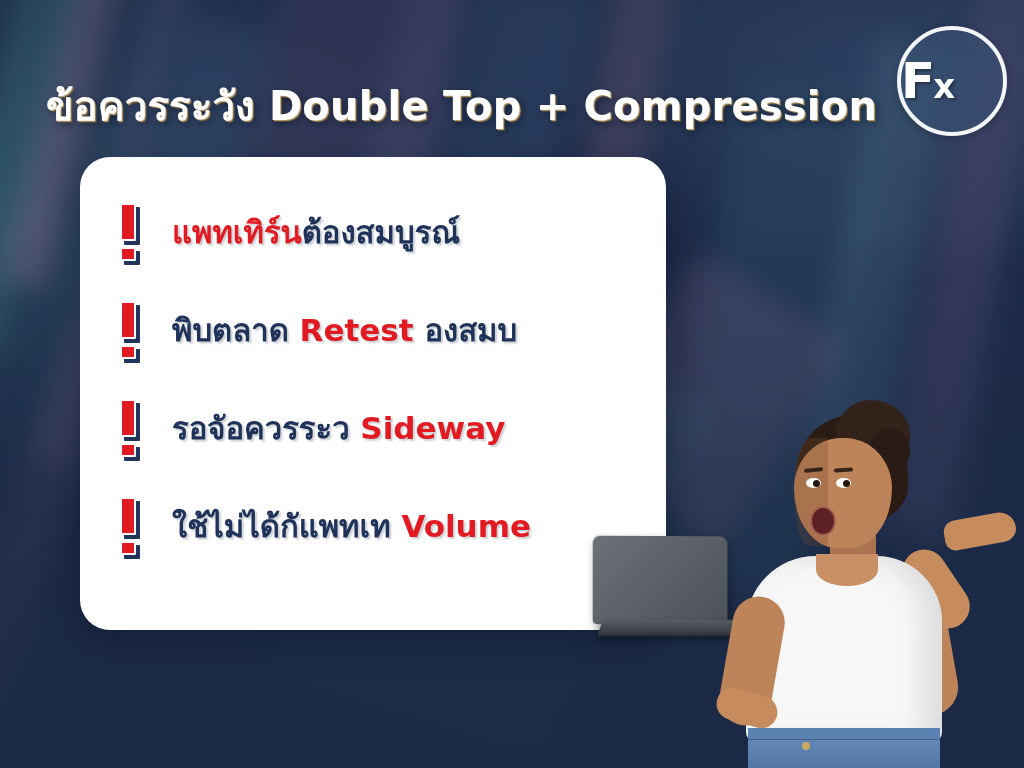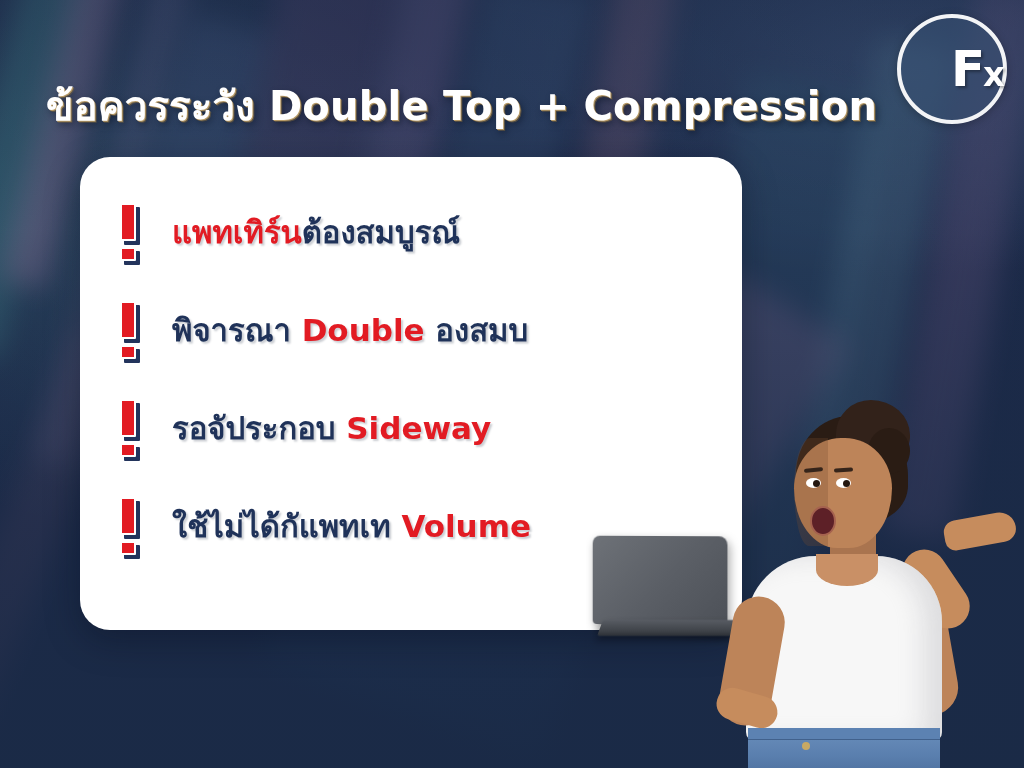--- a/index.html
+++ b/index.html
@@ -37,25 +37,25 @@
   .s14{ left:0px;    top:320px;  width:60px;  height:420px; background:#8a5f7a; transform:rotate(22deg); opacity:.18;}
   .s15{ left:300px;  top:420px;  width:300px; height:300px; background:#223a5c; transform:rotate(20deg); opacity:.40;}
   .bg-vignette {
     position:absolute; inset:0;
     background:
       linear-gradient(to bottom, rgba(24,38,66,.25) 0%, rgba(24,38,66,.05) 30%, rgba(26,42,70,.55) 75%, rgba(26,42,70,.85) 100%);
   }
 
   
   .logo {
-    position:absolute; left:897px; top:14px;
+    position:absolute; left:897px; top:26px;
     width:110px; height:110px; border-radius:50%;
     border:4px solid #f3f4f6;
     background:rgba(56,82,117,.55);
-    display:flex; align-items:center; justify-content:flex-end;
+    display:flex; align-items:center; justify-content:flex-start;
     box-shadow:0 2px 8px rgba(0,0,0,.25);
   }
   .logo-text {
     color:#ffffff;
     font-family:"DejaVu Sans","Liberation Sans",sans-serif;
     font-weight:bold; font-size:50px; line-height:1;
     letter-spacing:-2px;
     text-shadow:2px 2px 3px rgba(0,0,0,.35);
   }
   .logo-text .x { font-size:34px; }
@@ -72,21 +72,21 @@
     letter-spacing:.2px;
     text-shadow:
        1px 1px 0 #b79a66,
        2px 2px 0 rgba(120,98,60,.55),
        3px 4px 7px rgba(10,18,34,.55);
   }
 
   
   .card {
     position:absolute; left:80px; top:157px;
-    width:662px; height:473px;
+    width:586px; height:473px;
     background:#ffffff;
     border-radius:30px;
     box-shadow:0 10px 34px rgba(6,12,26,.35);
   }
 
   .list { position:absolute; left:30px; top:26px; width:612px; }
   .list-item {
     display:flex; align-items:center;
     height:98px;
     padding-left:4px;
@@ -266,29 +266,29 @@
           <span class="dot"></span>
       </span>
       <span class="item-text"><span class="red">แพทเทิร์น</span><span class="navy">ต้องสมบูรณ์</span></span>
     </div>
 
     <div class="list-item">
       <span class="excl">
         <span class="bar"></span>
           <span class="dot"></span>
       </span>
-      <span class="item-text"><span class="navy">พิจารณา </span><span class="red">Double</span><span class="navy"> องสมบ</span></span>
+      <span class="item-text"><span class="navy">พิบตลาด </span><span class="red">Retest</span><span class="navy"> องสมบ</span></span>
     </div>
 
     <div class="list-item">
       <span class="excl">
         <span class="bar"></span>
           <span class="dot"></span>
       </span>
-      <span class="item-text"><span class="navy">รอจัประกอบ </span><span class="red">Sideway</span></span>
+      <span class="item-text"><span class="navy">รอจัอควรระว </span><span class="red">Sideway</span></span>
     </div>
 
     <div class="list-item">
       <span class="excl">
         <span class="bar"></span>
           <span class="dot"></span>
       </span>
       <span class="item-text"><span class="navy">ใช้ไม่ได้กัแพทเท </span><span class="red">Volume</span></span>
     </div>
 

